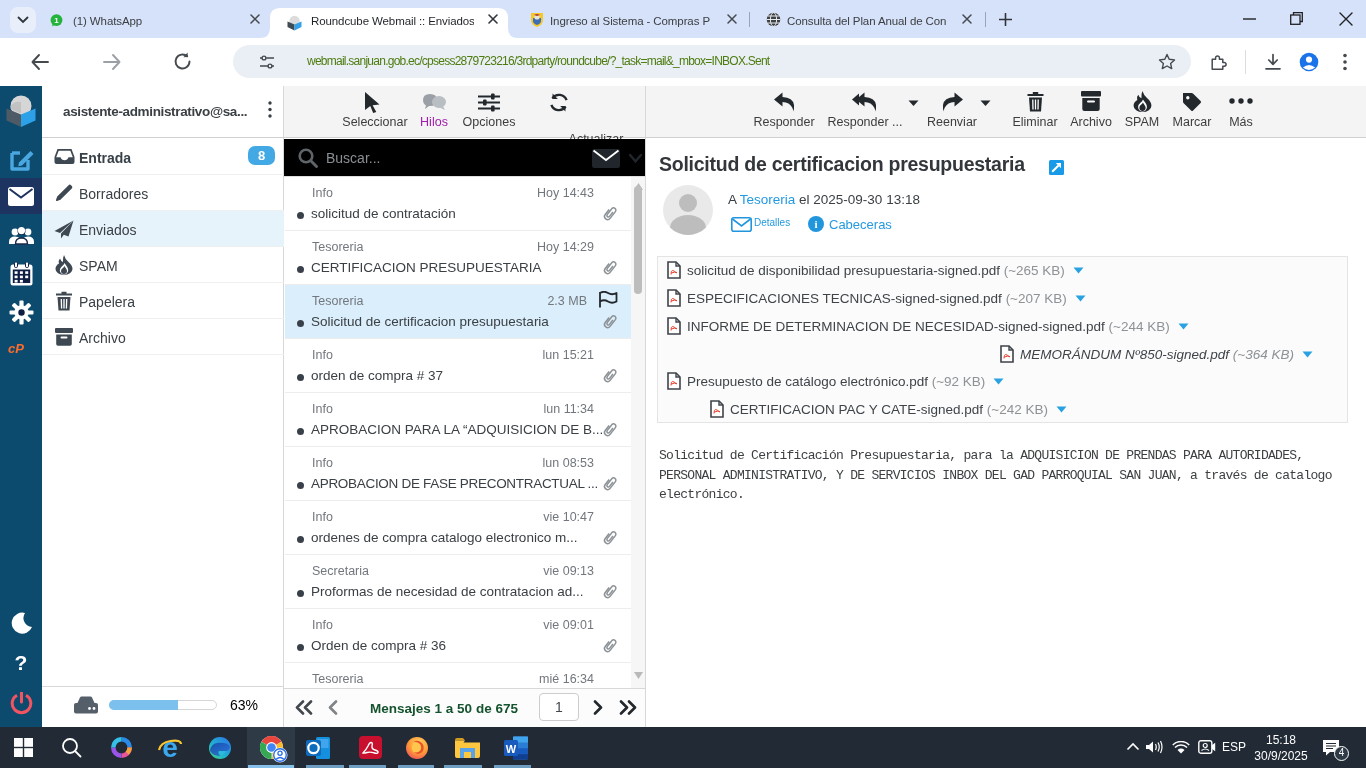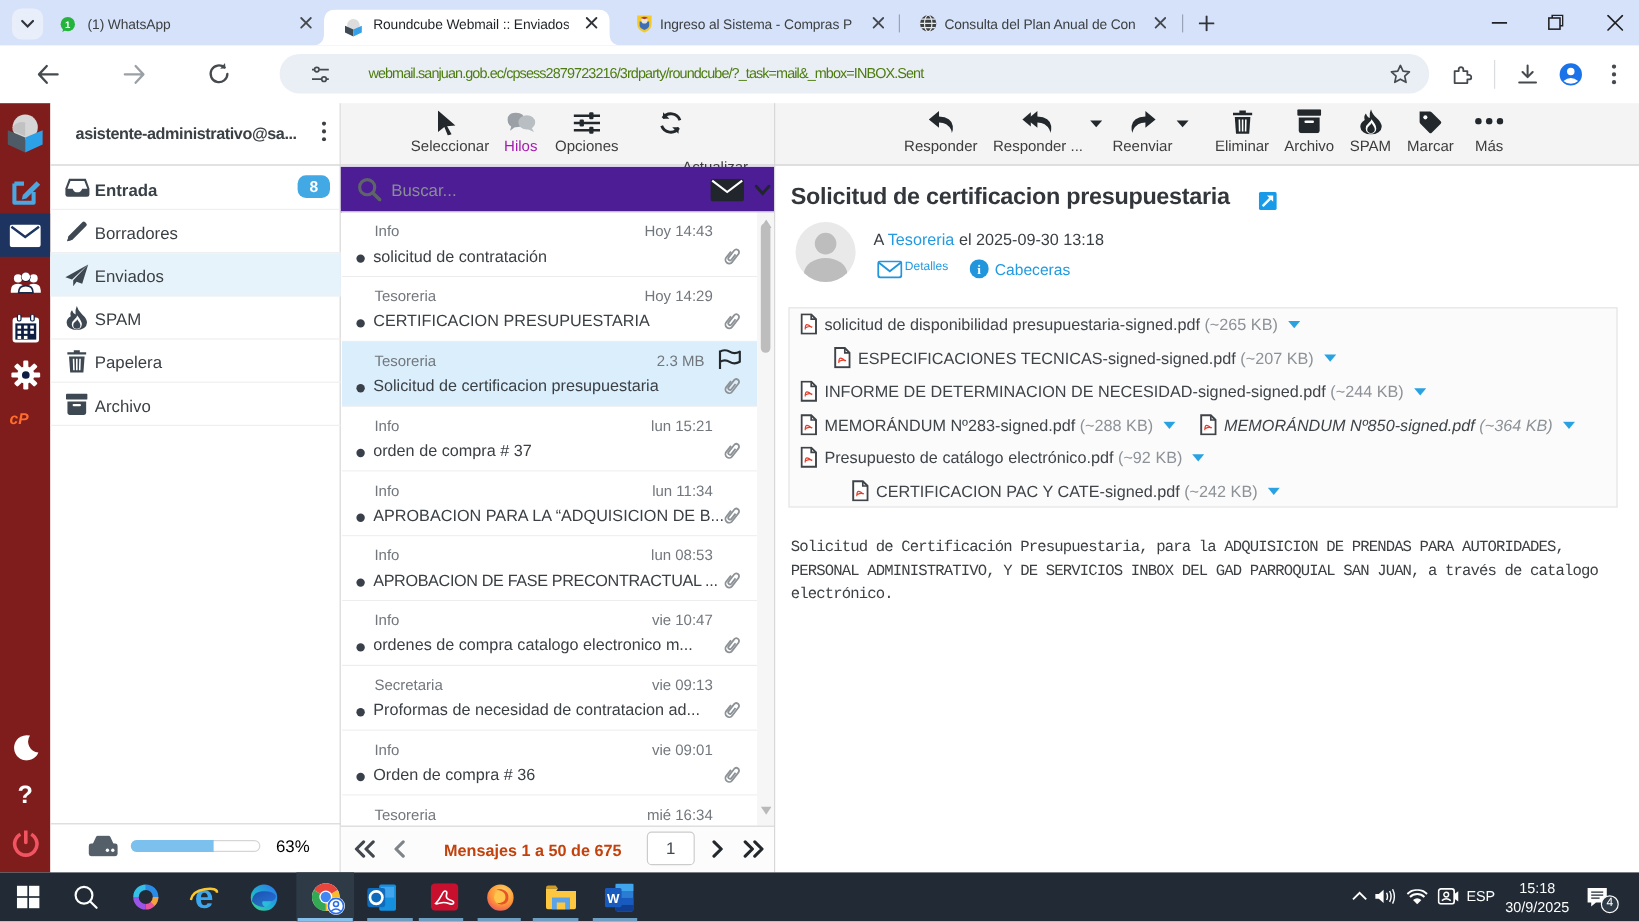--- a/index.html
+++ b/index.html
@@ -9,28 +9,28 @@
 
   
   #tabbar { left:0; top:0; width:1366px; height:38px; background:#d6e2f9; }
   #navbar { left:0; top:38px; width:1366px; height:48px; background:#ffffff; }
   .tabtitle { font-size:11.5px; letter-spacing:-0.1px; color:#3c4043; white-space:nowrap; overflow:hidden; }
   #urlpill { left:233px; top:7px; width:958px; height:33px; background:#eaeef5; border-radius:17px; }
   #urltext { left:307px; top:16px; font-size:12px; color:#4d7c0f; letter-spacing:-0.75px; }
 
   
   #app { left:0; top:86px; width:1366px; height:641px; background:#fff; }
-  #sidebar { left:0; top:0; width:42px; height:641px; background:#7f1d1d; }
+  #sidebar { left:0; top:0; width:42px; height:641px; background:#0c4a6e; }
   #folders { left:42px; top:0; width:242px; height:641px; background:#fff; border-right:1px solid #d8d8d8; }
   #toolbar { left:284px; top:0; width:1082px; height:52px; background:#f4f4f4; border-bottom:1px solid #d0d0d0; }
   #coldiv { left:645px; top:0; width:1px; height:641px; background:#d8d8d8; }
   .tbitem { text-align:center; color:#3d3d3d; font-size:12.5px; }
   .tbgray { color:#a21caf; }
 
-  #searchrow { left:284px; top:53px; width:361px; height:38px; background:#4c1d95; border-bottom:1px solid #e0e0e0;text-decoration:underline; }
+  #searchrow { left:284px; top:53px; width:361px; height:38px; background:#000000; border-bottom:1px solid #e0e0e0;text-decoration:underline; }
 
   .mrow { left:285px; width:346px; height:54px; border-bottom:1px solid #ededed; background:#fff; }
   .msender { position:absolute; left:27px; top:9px; font-size:12.5px; color:#72777d; }
   .mdate { position:absolute; right:37px; top:9px; font-size:12.5px; color:#72777d; }
   .msubj { position:absolute; left:26px; top:29px; font-size:13.5px; color:#3b4045; white-space:nowrap; overflow:hidden; max-width:296px; }
   .mdot { position:absolute; left:12px; top:35px; width:7px; height:7px; border-radius:50%; background:#39404a; }
   .frow { left:0; width:242px; height:36px; border-bottom:1px solid #efefef; }
   .clip { position:absolute; top:27px; }
   .att { left:667px; height:18px; display:flex; align-items:center; font-size:13.5px; }
   .att .pdfi { margin-right:6px; flex:none; }
@@ -542,52 +542,40 @@
         <path d="M1 1 L9 1 L13 5 L13 17 L1 17 Z" fill="#fff" stroke="#3f4449" stroke-width="1.6"></path>
         <path d="M9 1 L9 5 L13 5" fill="none" stroke="#3f4449" strowidth="1.4" stroke-width="1.4"></path>
         <path d="M4 13.5 Q4 9.5 5.5 9.5 Q7 9.5 9.5 12 M4.5 12 Q7.5 10.5 10 11.5" stroke="#e33e2b" stroke-width="1" fill="none"></path>
       </svg>
       <span class="fn">solicitud de disponibilidad presupuestaria-signed.pdf</span>
       <span class="sz">&nbsp;(~265 KB)</span>
       <svg class="car" width="11" height="7" viewBox="0 0 11 7">
         <path d="M0.5 0.5 L5.5 6.5 L10.5 0.5 Z" fill="#2aa2e2"></path>
       </svg>
     </div>
-  <div class="abs att" style="top:203px;margin-left:28px;">
+  <div class="abs att" style="top:203px;">
       <svg class="pdfi" width="14" height="18" viewBox="0 0 14 18">
         <path d="M1 1 L9 1 L13 5 L13 17 L1 17 Z" fill="#fff" stroke="#3f4449" stroke-width="1.6"></path>
         <path d="M9 1 L9 5 L13 5" fill="none" stroke="#3f4449" stroke-width="1.4"></path>
         <path d="M4 13.5 Q4 9.5 5.5 9.5 Q7 9.5 9.5 12 M4.5 12 Q7.5 10.5 10 11.5" stroke="#e33e2b" stroke-width="1" fill="none"></path>
       </svg>
       <span class="fn">ESPECIFICACIONES TECNICAS-signed-signed.pdf</span>
       <span class="sz">&nbsp;(~207 KB)</span>
       <svg class="car" width="11" height="7" viewBox="0 0 11 7">
         <path d="M0.5 0.5 L5.5 6.5 L10.5 0.5 Z" fill="#2aa2e2"></path>
       </svg>
     </div>
   <div class="abs att" style="top:231px;">
       <svg class="pdfi" width="14" height="18" viewBox="0 0 14 18">
         <path d="M1 1 L9 1 L13 5 L13 17 L1 17 Z" fill="#fff" stroke="#3f4449" stroke-width="1.6"></path>
         <path d="M9 1 L9 5 L13 5" fill="none" stroke="#3f4449" stroke-width="1.4"></path>
         <path d="M4 13.5 Q4 9.5 5.5 9.5 Q7 9.5 9.5 12 M4.5 12 Q7.5 10.5 10 11.5" stroke="#e33e2b" stroke-width="1" fill="none"></path>
       </svg>
       <span class="fn">INFORME DE DETERMINACION DE NECESIDAD-signed-signed.pdf</span>
       <span class="sz">&nbsp;(~244 KB)</span>
-      <svg class="car" width="11" height="7" viewBox="0 0 11 7">
-        <path d="M0.5 0.5 L5.5 6.5 L10.5 0.5 Z" fill="#2aa2e2"></path>
-      </svg>
-    </div>
-  <div class="abs att" style="top:259px;">
-      <svg class="pdfi" width="14" height="18" viewBox="0 0 14 18">
-        <path d="M1 1 L9 1 L13 5 L13 17 L1 17 Z" fill="#fff" stroke="#3f4449" stroke-width="1.6"></path>
-        <path d="M9 1 L9 5 L13 5" fill="none" stroke="#3f4449" stroke-width="1.4"></path>
-        <path d="M4 13.5 Q4 9.5 5.5 9.5 Q7 9.5 9.5 12 M4.5 12 Q7.5 10.5 10 11.5" stroke="#e33e2b" stroke-width="1" fill="none"></path>
-      </svg>
-      <span class="fn">MEMORÁNDUM Nº283-signed.pdf</span>
-      <span class="sz">&nbsp;(~288 KB)</span>
       <svg class="car" width="11" height="7" viewBox="0 0 11 7">
         <path d="M0.5 0.5 L5.5 6.5 L10.5 0.5 Z" fill="#2aa2e2"></path>
       </svg>
     </div>
   <div class="abs att" style="left:1000px;top:259px;font-style:italic;">
       <svg class="pdfi" width="14" height="18" viewBox="0 0 14 18">
         <path d="M1 1 L9 1 L13 5 L13 17 L1 17 Z" fill="#fff" stroke="#3f4449" stroke-width="1.6"></path>
         <path d="M9 1 L9 5 L13 5" fill="none" stroke="#3f4449" stroke-width="1.4"></path>
         <path d="M4 13.5 Q4 9.5 5.5 9.5 Q7 9.5 9.5 12 M4.5 12 Q7.5 10.5 10 11.5" stroke="#e33e2b" stroke-width="1" fill="none"></path>
       </svg>
@@ -625,21 +613,21 @@
   <div class="abs mono" style="top:362px;">Solicitud de Certificación Presupuestaria, para la ADQUISICION DE PRENDAS PARA AUTORIDADES,</div>
   <div class="abs mono" style="top:381.5px;">PERSONAL ADMINISTRATIVO, Y DE SERVICIOS INBOX DEL GAD PARROQUIAL SAN JUAN, a través de catalogo</div>
   <div class="abs mono" style="top:401px;">electrónico.</div>
   <div class="abs" id="pager">
     <svg class="abs" style="left:10px;top:11px;" width="20" height="15" viewBox="0 0 20 15">
         <path d="M9 1.5 L3 7.5 L9 13.5 M17 1.5 L11 7.5 L17 13.5" stroke="#43484e" stroke-width="2.6" fill="none" stroke-linecap="round" stroke-linejoin="round"></path>
       </svg>
     <svg class="abs" style="left:43px;top:11px;" width="12" height="15" viewBox="0 0 12 15">
         <path d="M9 1.5 L3 7.5 L9 13.5" stroke="#7f8489" stroke-width="2.6" fill="none" stroke-linecap="round" stroke-linejoin="round"></path>
       </svg>
-    <div class="abs" style="left:70px;top:12px;width:180px;text-align:center;font-size:13.5px;font-weight:bold;color:#c2410c;">Mensajes 1 a 50 de 675</div>
+    <div class="abs" style="left:70px;top:12px;width:180px;text-align:center;font-size:13.5px;font-weight:bold;color:#14532d;">Mensajes 1 a 50 de 675</div>
     <div class="abs" style="left:255px;top:4px;width:40px;height:28px;background:#fff;border:1px solid #cccccc;border-radius:4px;text-align:center;line-height:26px;font-size:14px;color:#43484e;">1</div>
     <svg class="abs" style="left:308px;top:11px;" width="12" height="15" viewBox="0 0 12 15">
         <path d="M3 1.5 L9 7.5 L3 13.5" stroke="#23282d" stroke-width="2.6" fill="none" stroke-linecap="round" stroke-linejoin="round"></path>
       </svg>
     <svg class="abs" style="left:334px;top:11px;" width="20" height="15" viewBox="0 0 20 15">
         <path d="M3 1.5 L9 7.5 L3 13.5 M11 1.5 L17 7.5 L11 13.5" stroke="#23282d" stroke-width="2.6" fill="none" stroke-linecap="round" stroke-linejoin="round"></path>
       </svg>
   </div>
 </div>
 <div class="abs" id="taskbar">

